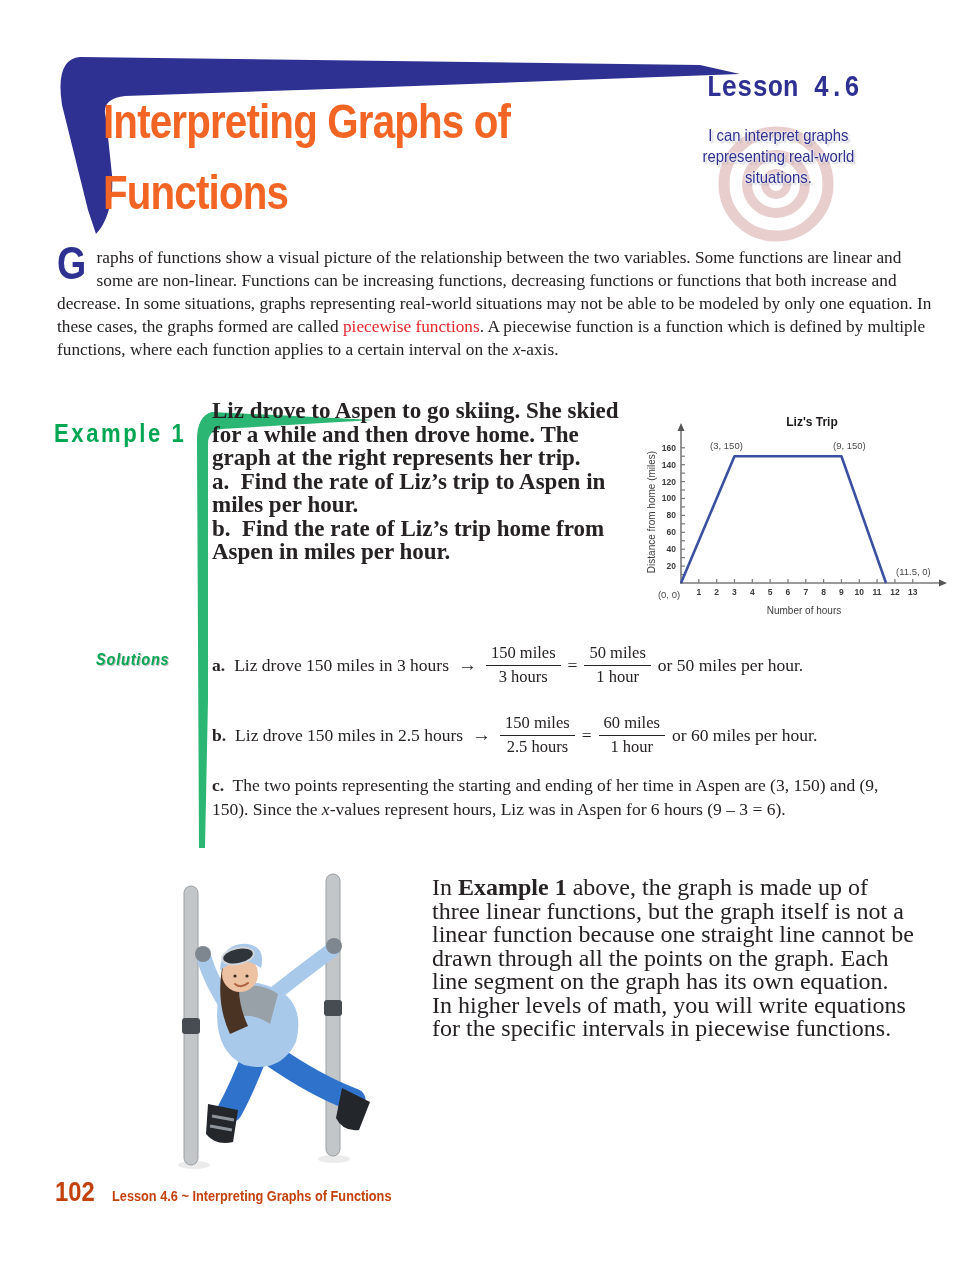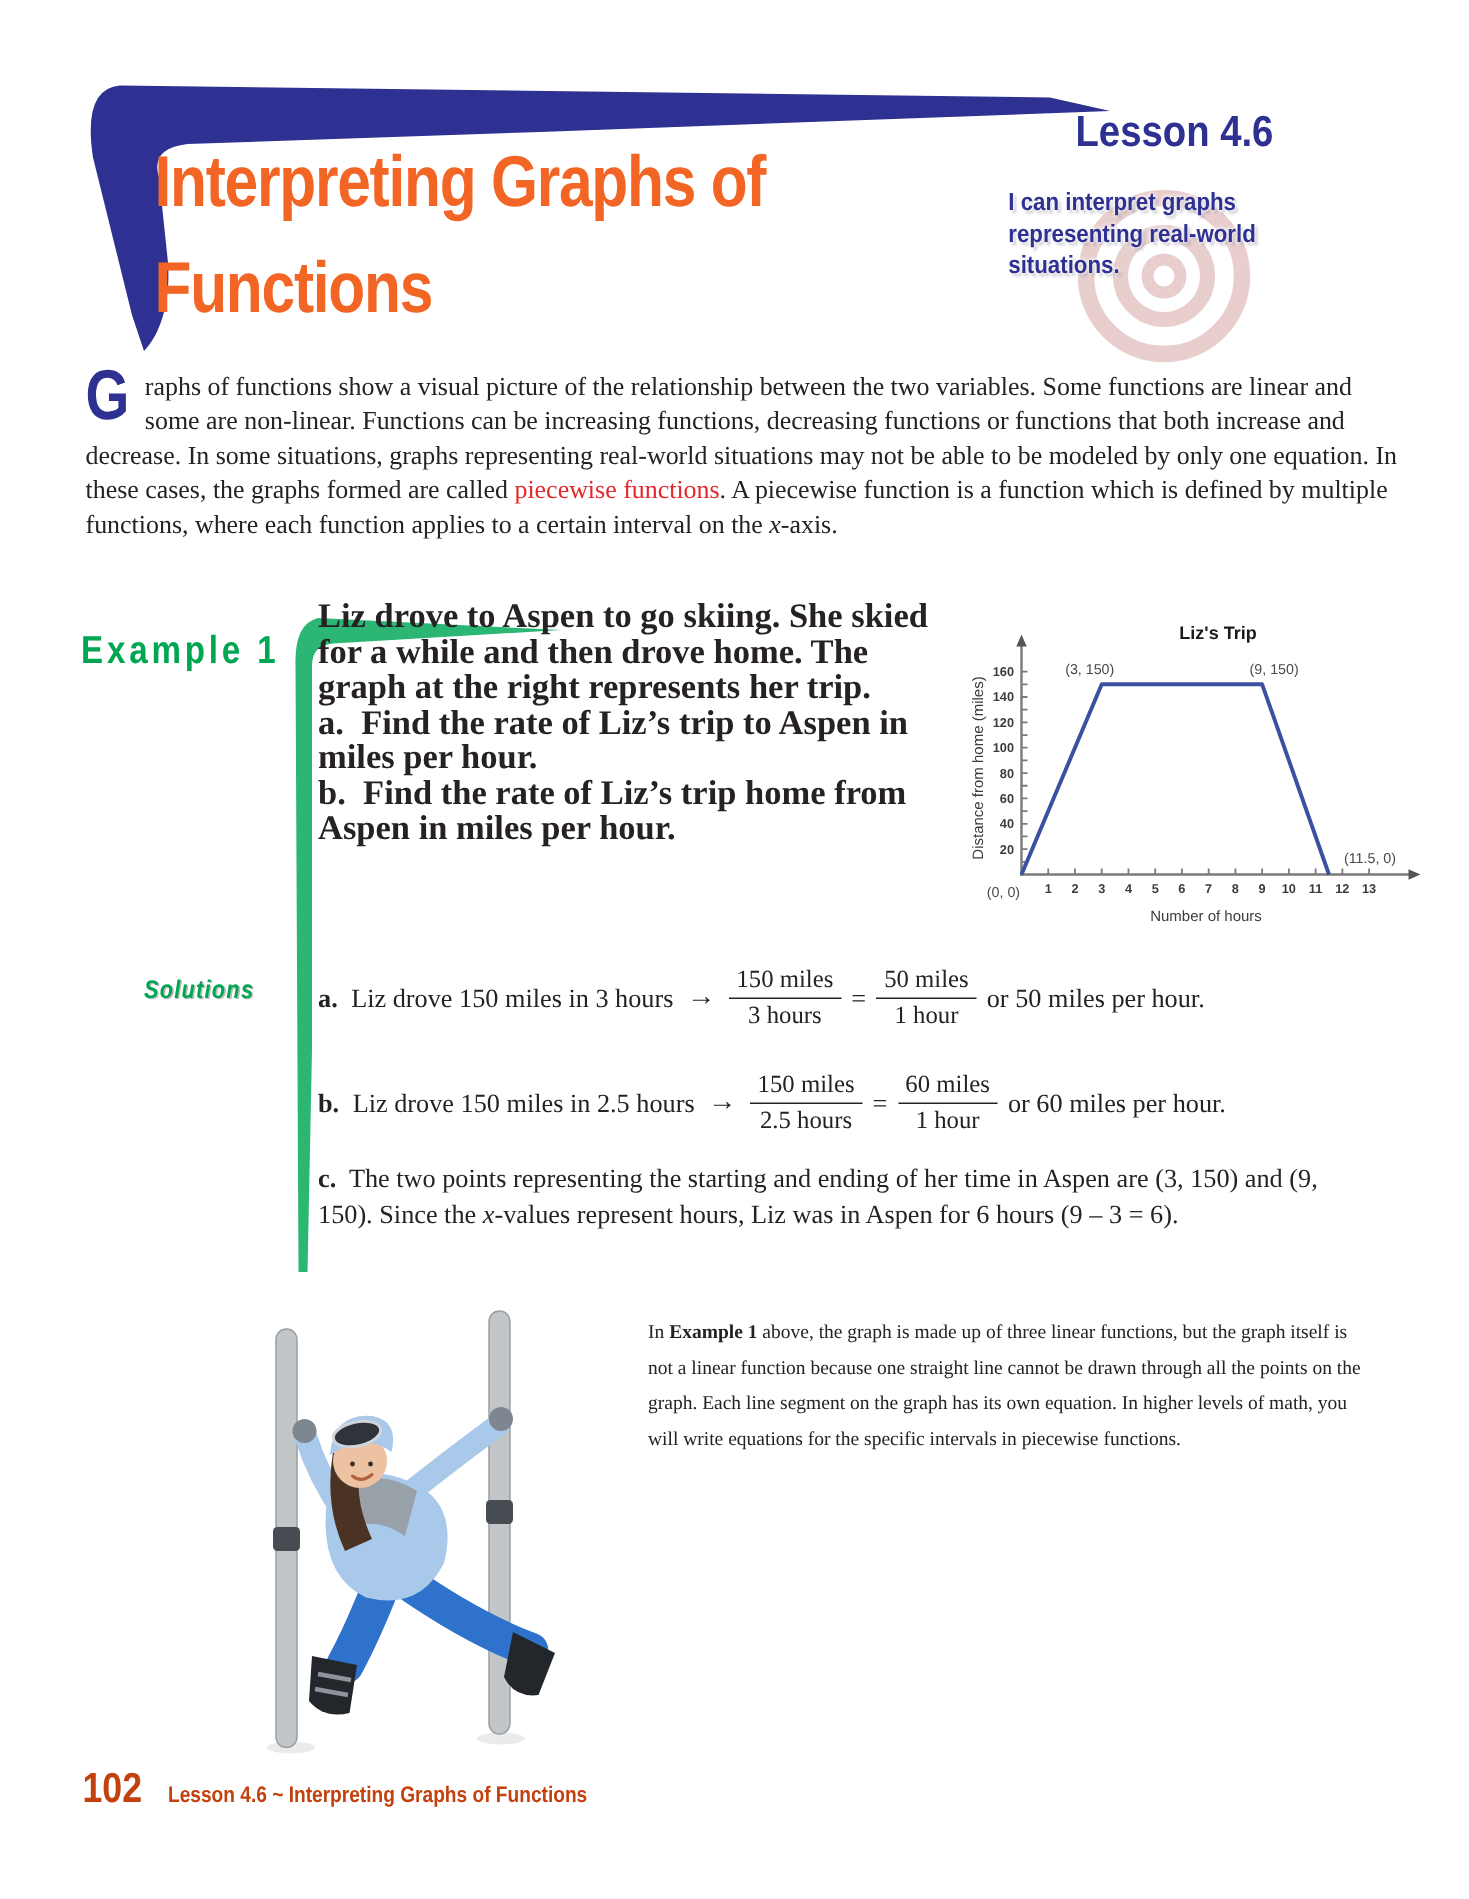--- a/index.html
+++ b/index.html
@@ -6,24 +6,24 @@
   .page{position:relative;width:979px;height:1266px;background:#fff;overflow:hidden;
         font-family:"Liberation Serif", serif;color:#262223;}
   .abs{position:absolute;}
   .cond{font-family:"Liberation Sans", sans-serif;font-weight:bold;display:inline-block;
         transform:scaleX(.85);transform-origin:left top;}
   
   .page-title{left:103px;top:86px;color:#f26524;font-size:48px;line-height:71px;
               font-family:"Liberation Sans", sans-serif;font-weight:bold;
               transform:scaleX(.84);transform-origin:left top;letter-spacing:-1px;}
   .lesson-badge{left:683px;top:72px;width:200px;text-align:center;color:#2e3192;
-                font-size:29px;font-family:Liberation Sans, sans-serif;font-weight:bold;}
+                font-size:29px;font-family:Liberation Mono, monospace;font-weight:bold;}
   .lesson-badge>span{display:inline-block;transform:scaleX(.88);transform-origin:center top;}
-  .objective{left:663px;top:125px;width:230px;color:#2e3192;
-             font-family:"Liberation Sans", sans-serif;font-weight:bold;font-size:16.5px;line-height:21px;}
+  .objective{left:663px;top:125px;width:230px;text-align:center;color:#2e3192;
+             font-family:"Liberation Sans", sans-serif;font-weight:normal;font-size:16.5px;line-height:21px;}
   .objective .inner{display:inline-block;transform:scaleX(.9);transform-origin:center top;
         text-shadow:0 0 3px #fff,0 0 3px #fff,2px 2px 2px rgba(110,110,135,.45);}
   .objective .inner span{display:block;}
   
   .intro{left:57px;top:246px;width:884px;font-size:17.3px;line-height:23px;}
   .dropcap{float:left;color:#2e3192;font-family:"Liberation Sans", sans-serif;font-weight:bold;
            font-size:47px;line-height:38px;margin:-2px 3px 0 0;transform:scaleX(.8);transform-origin:left top;}
   .red{color:#e4272c;}
   .it{font-style:italic;}
   
@@ -36,21 +36,21 @@
   .sols{left:212px;top:636px;width:740px;font-size:17.5px;}
   .sol-row{display:flex;align-items:center;gap:7px;height:58px;}
   .sol-row .pfx{font-weight:bold;margin-right:2px;}
   .arrow{font-size:19px;margin:0 2px;}
   .frac{display:inline-block;text-align:center;line-height:1.15;font-size:16.5px;}
   .frac .num{display:block;border-bottom:1.3px solid #262223;padding:0 5px 2px;}
   .frac .den{display:block;padding-top:2px;}
   .sol-c{margin-top:10px;width:668px;line-height:23.5px;}
   .sol-c .pfx{font-weight:bold;}
   
-  .closing{left:432px;top:876px;width:482px;font-size:13px;line-height:23.5px;}
+  .closing{left:432px;top:876px;width:482px;font-size:24px;line-height:23.5px;}
   
   .footer{left:55px;top:1176px;display:flex;align-items:baseline;gap:10px;color:#c2410c;}
   .footer .pg{font-size:28px;}
   .footer .txt{font-size:15px;}
   svg text{font-family:"Liberation Sans", sans-serif;}
 </style>
 </head>
 <body>
 
 <div class="page">

